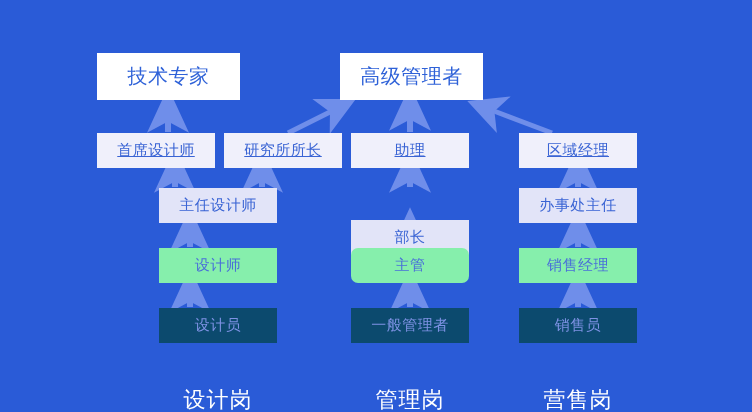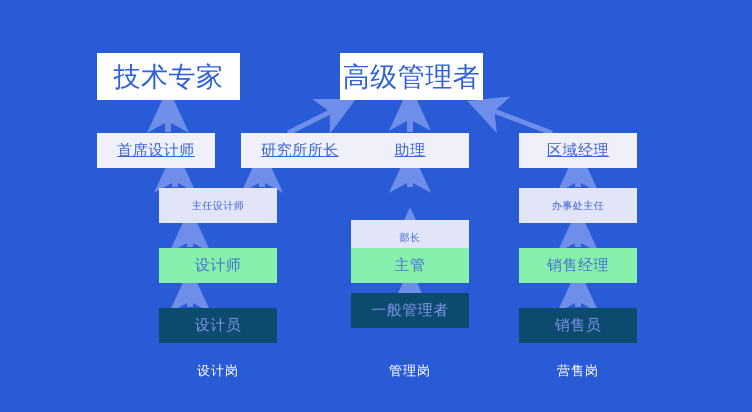--- a/index.html
+++ b/index.html
@@ -24,52 +24,53 @@
     display: flex;
     align-items: center;
     justify-content: center;
     box-sizing: border-box;
     white-space: nowrap;
     letter-spacing: 0.5px;
   }
   .node.tier-top {
     background: #ffffff;
     color: #2f62d8;
-    font-size: 27px;
+    font-size: 20px;
   }
   .node.tier-1 {
     background: #f0f0fb;
     color: #3a64d4;
     font-size: 15px;
     text-decoration: underline;
   }
   .node.tier-2 {
     background: #e2e4f8;
     color: #3a64d4;
-    font-size: 10px;
+    font-size: 15px;
   }
   .node.tier-3 {
     background: #86efac;
     color: #4a70d8;
     font-size: 15px;
   }
   .node.tier-4 {
     background: #0c4a6e;
     color: #7e92e4;
     font-size: 15px;
   }
   .col-label {
     position: absolute;
     display: flex;
     align-items: center;
     justify-content: center;
     color: #ffffff;
-    font-size: 13px;
+    font-size: 22px;
     letter-spacing: 1px;
     white-space: nowrap;
+    margin-top: 29px;
   }
   .arrow-layer {
     position: absolute;
     left: 0;
     top: 0;
     width: 752px;
     height: 412px;
     pointer-events: none;
   }
 </style>
@@ -139,21 +140,21 @@
   <div class="node tier-top" style="left:97px; top:53px; width:143px; height:47px;">
     <span>技术专家</span>
   </div>
   <div class="node tier-top" style="left:340px; top:53px; width:143px; height:47px;">
     <span>高级管理者</span>
   </div>
 
   <div class="node tier-1" style="left:97px; top:133px; width:118px; height:35px;">
     <span>首席设计师</span>
   </div>
-  <div class="node tier-1" style="left:224px; top:133px; width:118px; height:35px;margin-left:17px;">
+  <div class="node tier-1" style="left:224px; top:133px; width:118px; height:35px;">
     <span>研究所所长</span>
   </div>
   <div class="node tier-1" style="left:351px; top:133px; width:118px; height:35px;justify-content:center;">
     <span>助理</span>
   </div>
   <div class="node tier-1" style="left:519px; top:133px; width:118px; height:35px;">
     <span>区域经理</span>
   </div>
 
   <div class="node tier-2" style="left:159px; top:188px; width:118px; height:35px;">
@@ -162,31 +163,31 @@
   <div class="node tier-2" style="left:351px; top:188px; width:118px; height:35px;margin-top:32px;">
     <span>部长</span>
   </div>
   <div class="node tier-2" style="left:519px; top:188px; width:118px; height:35px;">
     <span>办事处主任</span>
   </div>
 
   <div class="node tier-3" style="left:159px; top:248px; width:118px; height:35px;">
     <span>设计师</span>
   </div>
-  <div class="node tier-3" style="left:351px; top:248px; width:118px; height:35px;">
+  <div class="node tier-3" style="left:351px; top:248px; width:118px; height:35px;border-radius:7px;">
     <span>主管</span>
   </div>
   <div class="node tier-3" style="left:519px; top:248px; width:118px; height:35px;">
     <span>销售经理</span>
   </div>
 
   <div class="node tier-4" style="left:159px; top:308px; width:118px; height:35px;">
     <span>设计员</span>
   </div>
-  <div class="node tier-4" style="left:351px; top:293px; width:118px; height:35px;">
+  <div class="node tier-4" style="left:351px; top:308px; width:118px; height:35px;">
     <span>一般管理者</span>
   </div>
   <div class="node tier-4" style="left:519px; top:308px; width:118px; height:35px;">
     <span>销售员</span>
   </div>
 
   <div class="col-label" style="left:159px; top:358px; width:118px; height:26px;">
     <span>设计岗</span>
   </div>
   <div class="col-label" style="left:351px; top:358px; width:118px; height:26px;">

